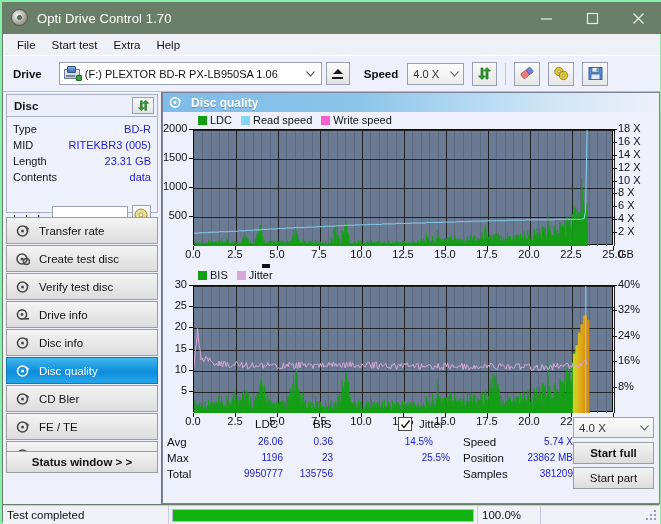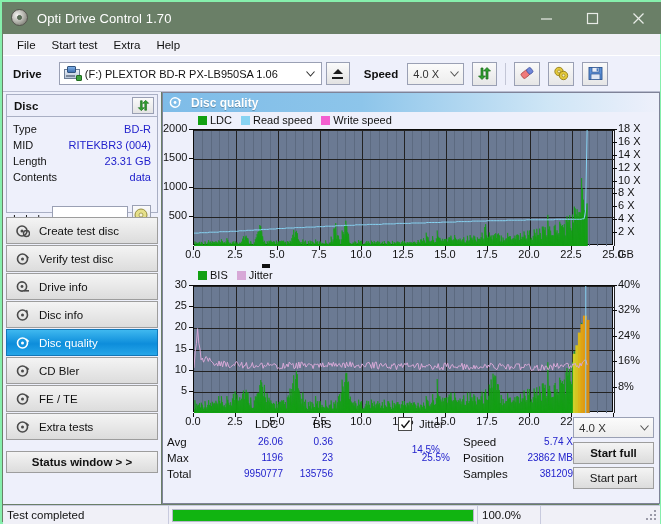--- a/index.html
+++ b/index.html
@@ -349,21 +349,21 @@
           </svg>
         </div>
       </div>
       <div class="disc-rows">
         <div class="drow">
           <span class="k">Type</span>
           <span class="v">BD-R</span>
         </div>
         <div class="drow">
           <span class="k">MID</span>
-          <span class="v">RITEKBR3 (004)</span>
+          <span class="v">RITEKBR3 (005)</span>
         </div>
         <div class="drow">
           <span class="k">Length</span>
           <span class="v">23.31 GB</span>
         </div>
         <div class="drow">
           <span class="k">Contents</span>
           <span class="v">data</span>
         </div>
         <div class="label-row">
@@ -373,20 +373,30 @@
             <svg width="14" height="14" viewBox="0 0 14 14">
               <circle cx="7" cy="7" r="6" fill="#e6e08a" stroke="#8c8436" stroke-width="0.9"></circle>
               <circle cx="7" cy="7" r="2" fill="#f6f4dc" stroke="#8c8436" stroke-width="0.7"></circle>
             </svg>
           </div>
         </div>
       </div>
     </div>
 
     <div class="navlist">
+      <div class="navbtn">
+        <span class="ic">
+          <svg width="14" height="14" viewBox="0 0 14 14">
+              <circle cx="6.5" cy="7" r="5" fill="none" stroke="#4a4a4a" stroke-width="1.6"></circle>
+              <circle cx="6.5" cy="7" r="1.5" fill="#4a4a4a"></circle>
+              <path d="M10 2 L12.5 5 L10.5 5 L12 8" stroke="#4a4a4a" stroke-width="1.1" fill="none"></path>
+            </svg>
+        </span>
+        <span class="tx">Transfer rate</span>
+      </div>
       <div class="navbtn">
         <span class="ic">
           <svg width="14" height="14" viewBox="0 0 14 14">
               <circle cx="6" cy="7" r="5" fill="none" stroke="#4a4a4a" stroke-width="1.6"></circle>
               <circle cx="6" cy="7" r="1.5" fill="#4a4a4a"></circle>
               <circle cx="10.5" cy="9.5" r="3" fill="none" stroke="#4a4a4a" stroke-width="1.4"></circle>
             </svg>
         </span>
         <span class="tx">Create test disc</span>
       </div>
@@ -725,21 +735,21 @@
       <div class="chk" style="left:235px; top:2px;">
         <svg width="11" height="11" viewBox="0 0 11 11">
             <polyline points="1.5,5.5 4,8.5 9.5,1.5" fill="none" stroke="#111" stroke-width="1.3"></polyline>
           </svg>
       </div>
       <div class="st" style="left:256px; top:3px;">Jitter</div>
 
       <div class="st" style="left:4px;  top:21px;">Avg</div>
       <div class="stv" style="left:60px; top:21px; width:60px;">26.06</div>
       <div class="stv" style="left:120px;top:21px; width:50px;">0.36</div>
-      <div class="stv" style="left:220px;top:21px; width:57px;margin-top:8px;">14.5%</div>
+      <div class="stv" style="left:213px;top:21px; width:57px;">14.5%</div>
 
       <div class="st" style="left:4px;  top:37px;">Max</div>
       <div class="stv" style="left:60px; top:37px; width:60px;">1196</div>
       <div class="stv" style="left:120px;top:37px; width:50px;">23</div>
       <div class="stv" style="left:230px;top:37px; width:57px;">25.5%</div>
 
       <div class="st" style="left:4px;  top:53px;">Total</div>
       <div class="stv" style="left:48px; top:53px; width:72px;">9950777</div>
       <div class="stv" style="left:120px;top:53px; width:50px;">135756</div>
 

